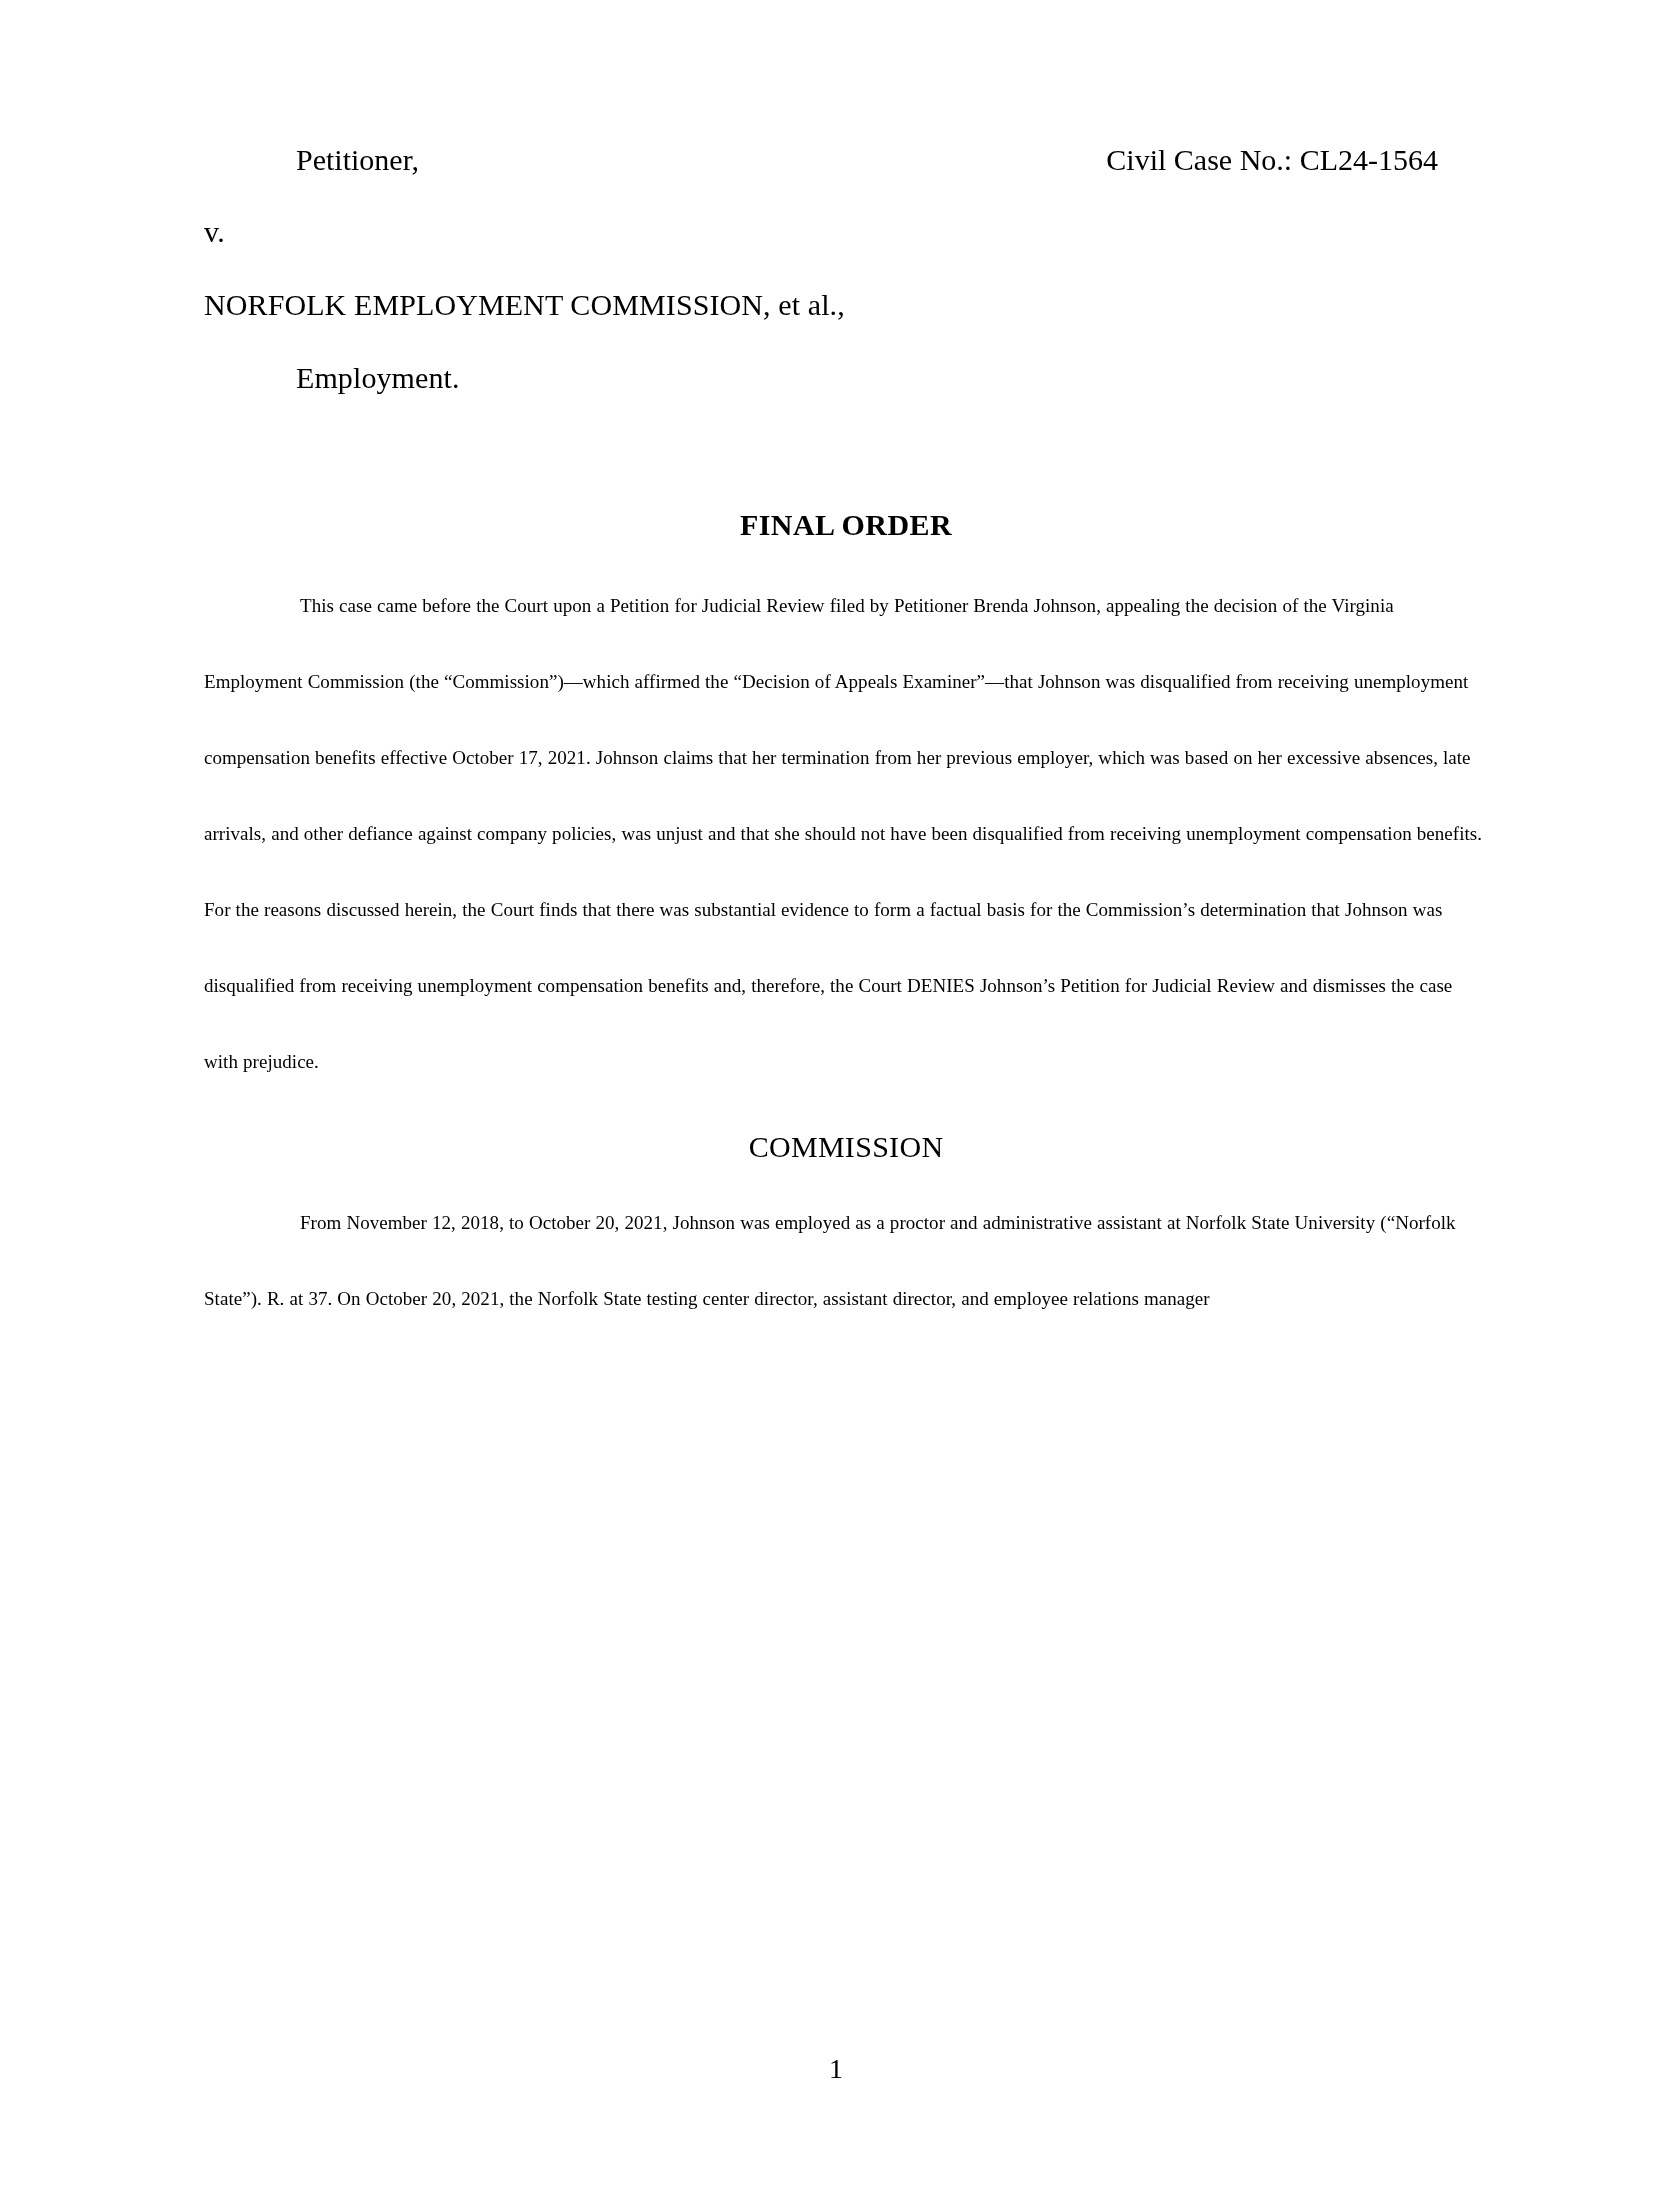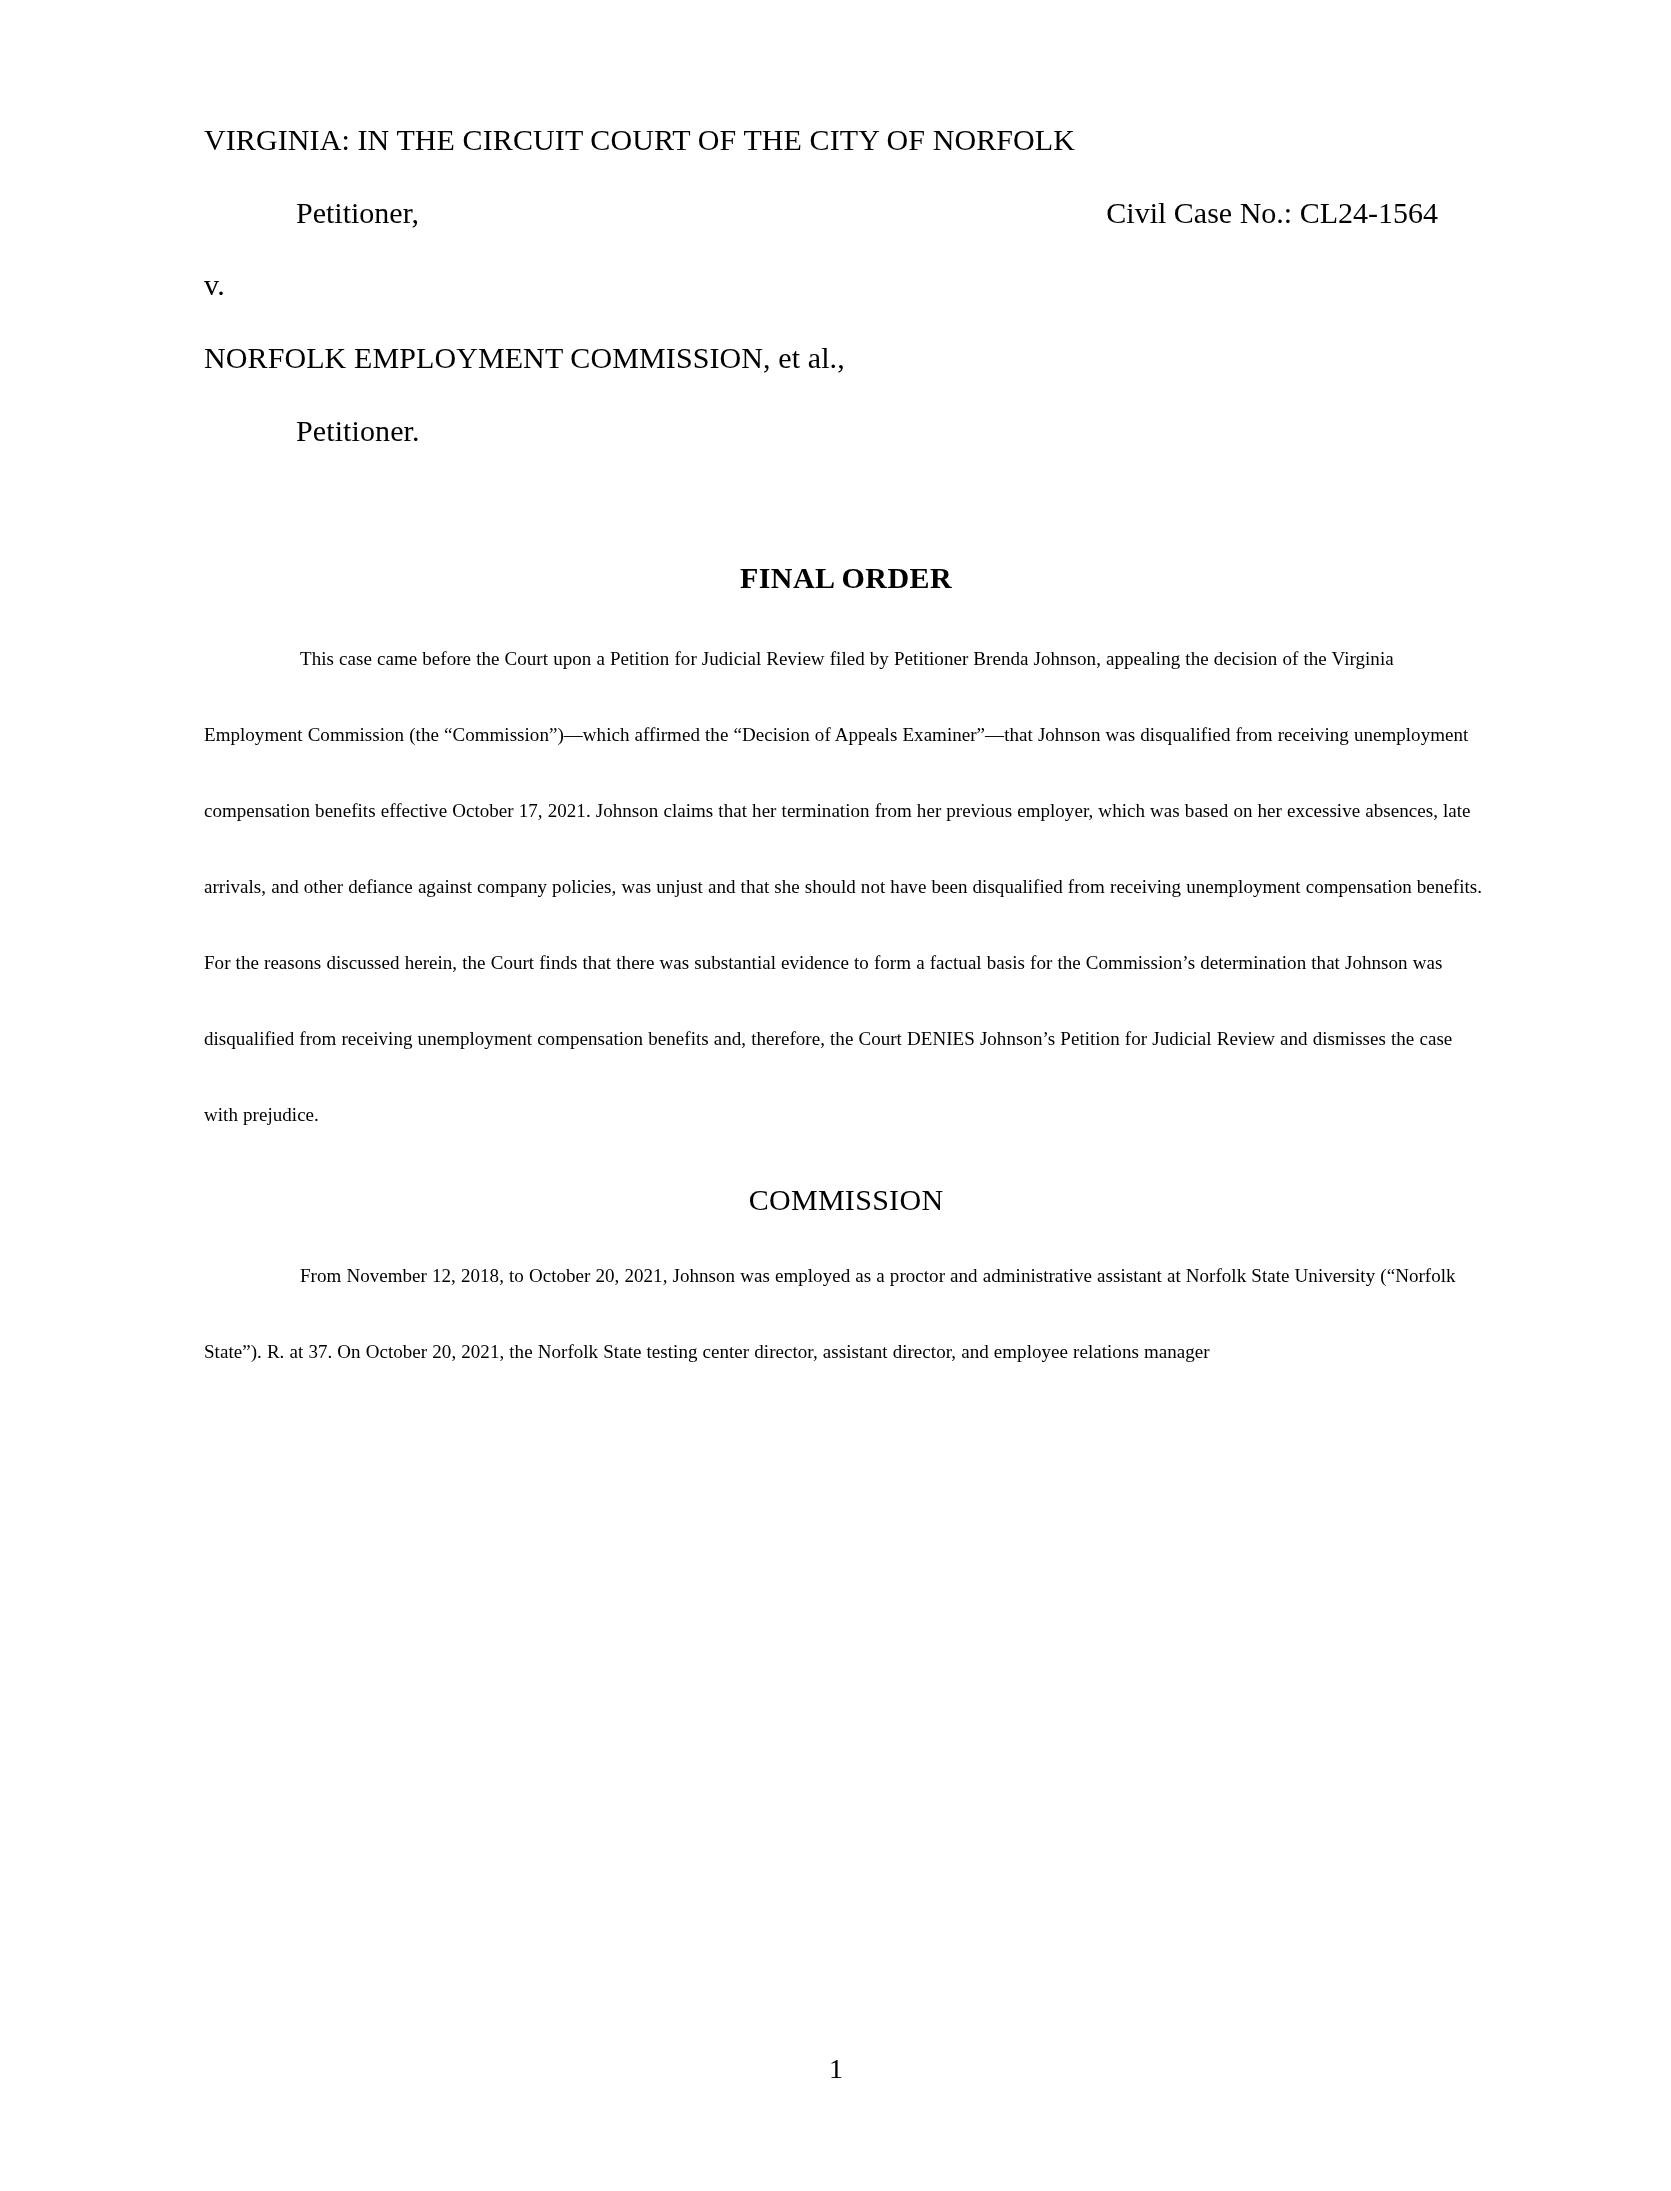--- a/index.html
+++ b/index.html
@@ -101,33 +101,32 @@
     font-size: 28px;
   }
 </style>
 </head>
 <body>
 
 <div class="page">
 
   <div class="doc-body">
 
-    <div class="caption-line">VIRGINIA: IN THE CIRCUIT COURT OF THE CITY OF NORFOLK</div>
 
 
     <div class="caption-row">
       <div class="left">Petitioner,</div>
       <div class="right">Civil Case No.: CL24-1564</div>
     </div>
 
     <div class="caption-line spaced">v.</div>
 
     <div class="caption-line spaced"><span>NORFOLK EMPLOYMENT COMMISSION,</span><span>&nbsp;</span><span class="ital">et al.</span><span>,</span></div>
 
-    <div class="caption-line spaced indent-1">Petitioner.</div>
+    <div class="caption-line spaced indent-1">Employment.</div>
 
     <div class="heading-final"><span>FINAL ORDER</span></div>
 
     <p class="para first">This case came before the Court upon a Petition for Judicial Review filed by Petitioner Brenda Johnson, appealing the decision of the Virginia Employment Commission (the “Commission”)—which affirmed the “Decision of Appeals Examiner”—that Johnson was disqualified from receiving unemployment compensation benefits effective October 17, 2021. Johnson claims that her termination from her previous employer, which was based on her excessive absences, late arrivals, and other defiance against company policies, was unjust and that she should not have been disqualified from receiving unemployment compensation benefits. For the reasons discussed herein, the Court finds that there was substantial evidence to form a factual basis for the Commission’s determination that Johnson was disqualified from receiving unemployment compensation benefits and, therefore, the Court DENIES Johnson’s Petition for Judicial Review and dismisses the case with prejudice.</p>
 
     <div class="heading-plain">COMMISSION</div>
 
     <p class="para">From November 12, 2018, to October 20, 2021, Johnson was employed as a proctor and administrative assistant at Norfolk State University (“Norfolk State”). R. at 37. On October 20, 2021, the Norfolk State testing center director, assistant director, and employee relations manager</p>
 
   </div>

